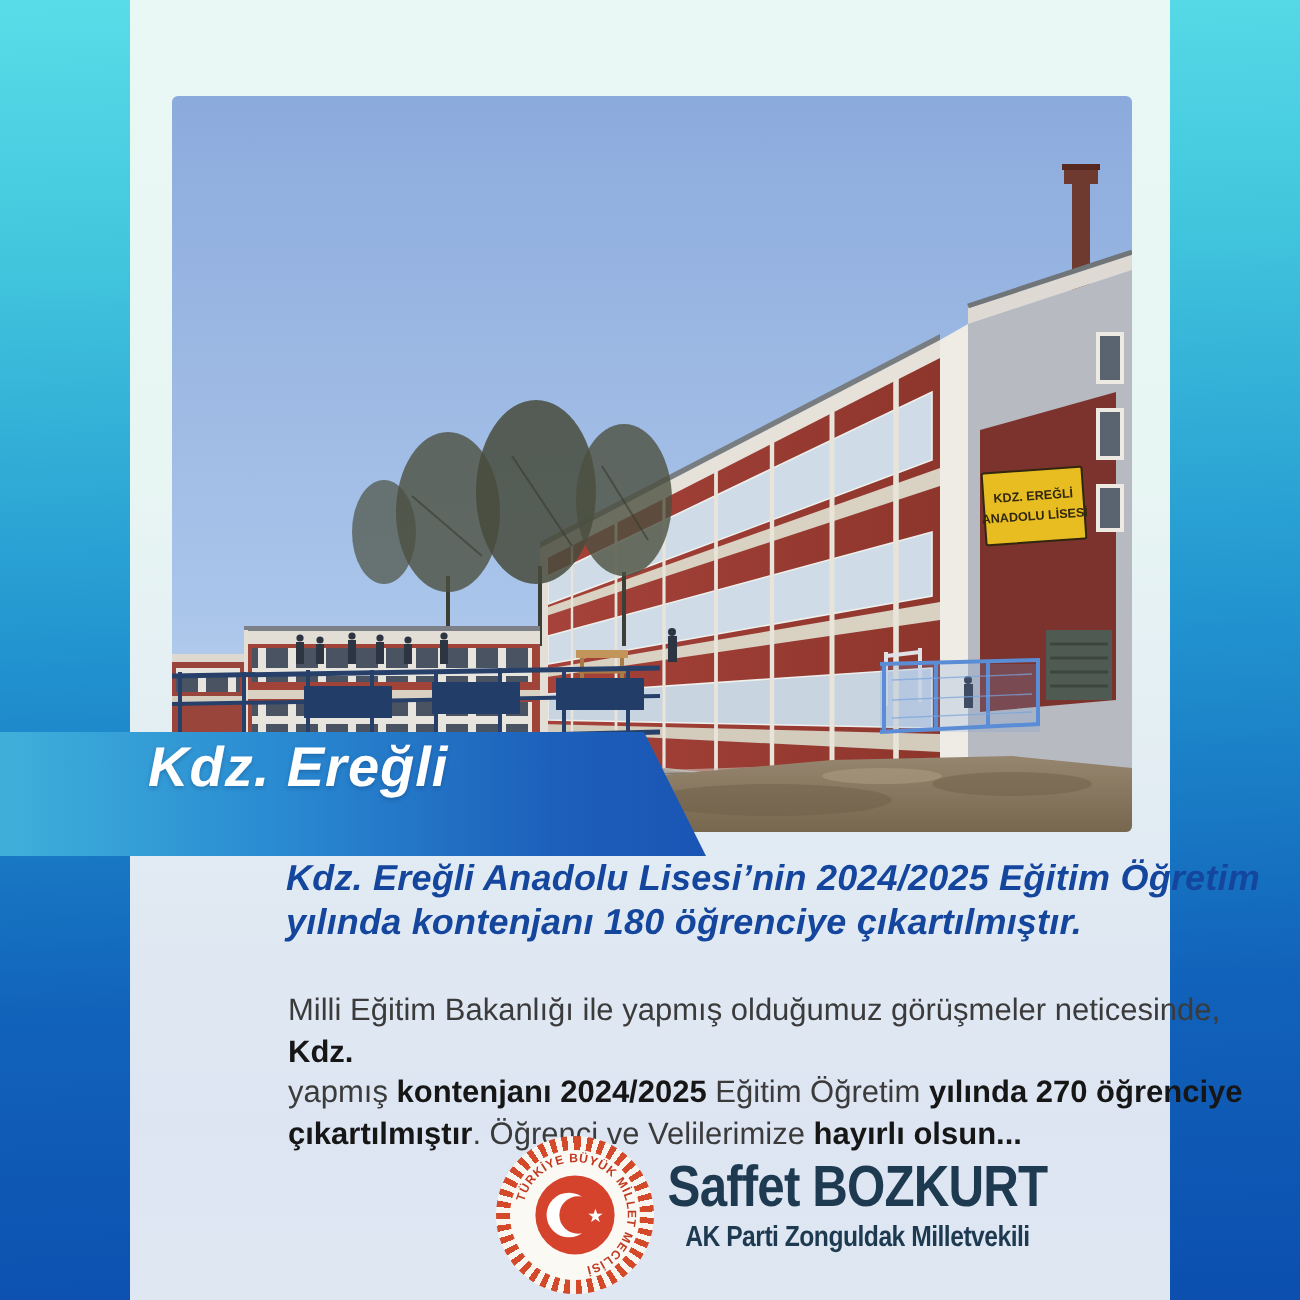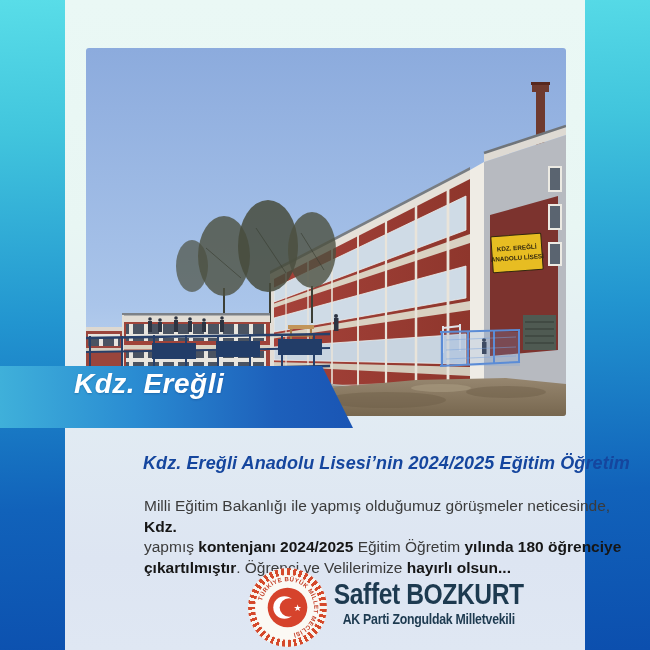--- a/index.html
+++ b/index.html
@@ -9,21 +9,21 @@
     background:linear-gradient(178deg,#59dde8 0%,#41c5dd 20%,#2295d0 48%,#1162ba 76%,#0c4fae 100%);}
   .card{position:absolute;left:65px;top:0;width:520px;height:650px;
     background:linear-gradient(180deg,#eaf8f5 0%,#e8f6f3 35%,#e2ecf3 62%,#dde5f2 86%,#dfe7f3 100%);}
   .photo{position:absolute;left:21px;top:48px;width:480px;height:368px;border-radius:3px;overflow:hidden;}
   .photo svg{display:block;}
   .banner{position:absolute;left:0;top:366px;width:353px;height:62px;
     background:linear-gradient(90deg,#3fb0da 0%,#2a8cd2 38%,#1d60bb 78%,#1a55b4 100%);
     clip-path:polygon(0 0,322px 0,353px 100%,0 100%);
     color:#fff;font-style:italic;font-weight:800;font-size:28px;line-height:29px;
     padding:3px 0 16px 74px;letter-spacing:.5px;text-shadow:0 1px 2px rgba(0,30,80,.25);}
-  .subtitle{position:absolute;left:78px;top:453px;width:505px;
+  .subtitle{position:absolute;left:78px;top:429px;width:505px;
     font-style:italic;font-weight:800;font-size:18px;line-height:21.5px;
     color:#15469e;letter-spacing:.1px;}
   .bodytext{position:absolute;left:79px;top:496px;width:502px;
     font-size:15.5px;line-height:20.5px;color:#3b3b3b;font-weight:400;}
   .bodytext b{color:#161616;font-weight:700;}
   .footer-logo{position:absolute;left:183px;top:568px;width:79px;height:79px;border-radius:50%;
     background:repeating-conic-gradient(#d5492b 0deg 4.6deg,#f8f5ef 4.6deg 9.2deg);}
   .footer-logo .ring{position:absolute;inset:7px;border-radius:50%;background:#fbf9f4;}
   .footer-logo svg{position:absolute;inset:7px;}
   .footer-text{position:absolute;left:266px;top:579px;width:230px;
@@ -225,25 +225,26 @@
           <line x1="228" y1="286" x2="228" y2="319" stroke="#27406a" stroke-width="2"></line>
           <rect x="66" y="295" width="44" height="16" fill="#223d68"></rect>
           <rect x="130" y="293" width="44" height="16" fill="#223d68"></rect>
           <rect x="192" y="291" width="44" height="16" fill="#223d68"></rect>
         </g>
       </svg>
     </div>
 
     <div class="subtitle">
       <div>Kdz. Ereğli Anadolu Lisesi’nin 2024/2025 Eğitim Öğretim</div>
+      <div>yılında kontenjanı 180 öğrenciye çıkartılmıştır.</div>
     </div>
 
     <div class="bodytext">
         <div><span>Milli Eğitim Bakanlığı ile yapmış olduğumuz görüşmeler neticesinde, </span><b>Kdz.</b></div>
-        <div><span>yapmış </span><b>kontenjanı 2024/2025</b><span> Eğitim Öğretim </span><b>yılında 180 öğrenciye</b></div>
+        <div><span>yapmış </span><b>kontenjanı 2024/2025</b><span> Eğitim Öğretim </span><b>yılında 270 öğrenciye</b></div>
         <div><b>çıkartılmıştır</b><span>. Öğrenci ve Velilerimize </span><b>hayırlı olsun...</b></div>
       </div>
 
     <div class="footer-logo">
       <div class="ring"></div>
       <svg width="65" height="65" viewBox="0 0 64 64">
         <defs>
           <path id="ringPath" d="M6,32 a26,26 0 1 1 52,0 a26,26 0 1 1 -52,0"></path>
         </defs>
         <text font-size="6" font-weight="bold" fill="#c23a22" letter-spacing="0.4">

